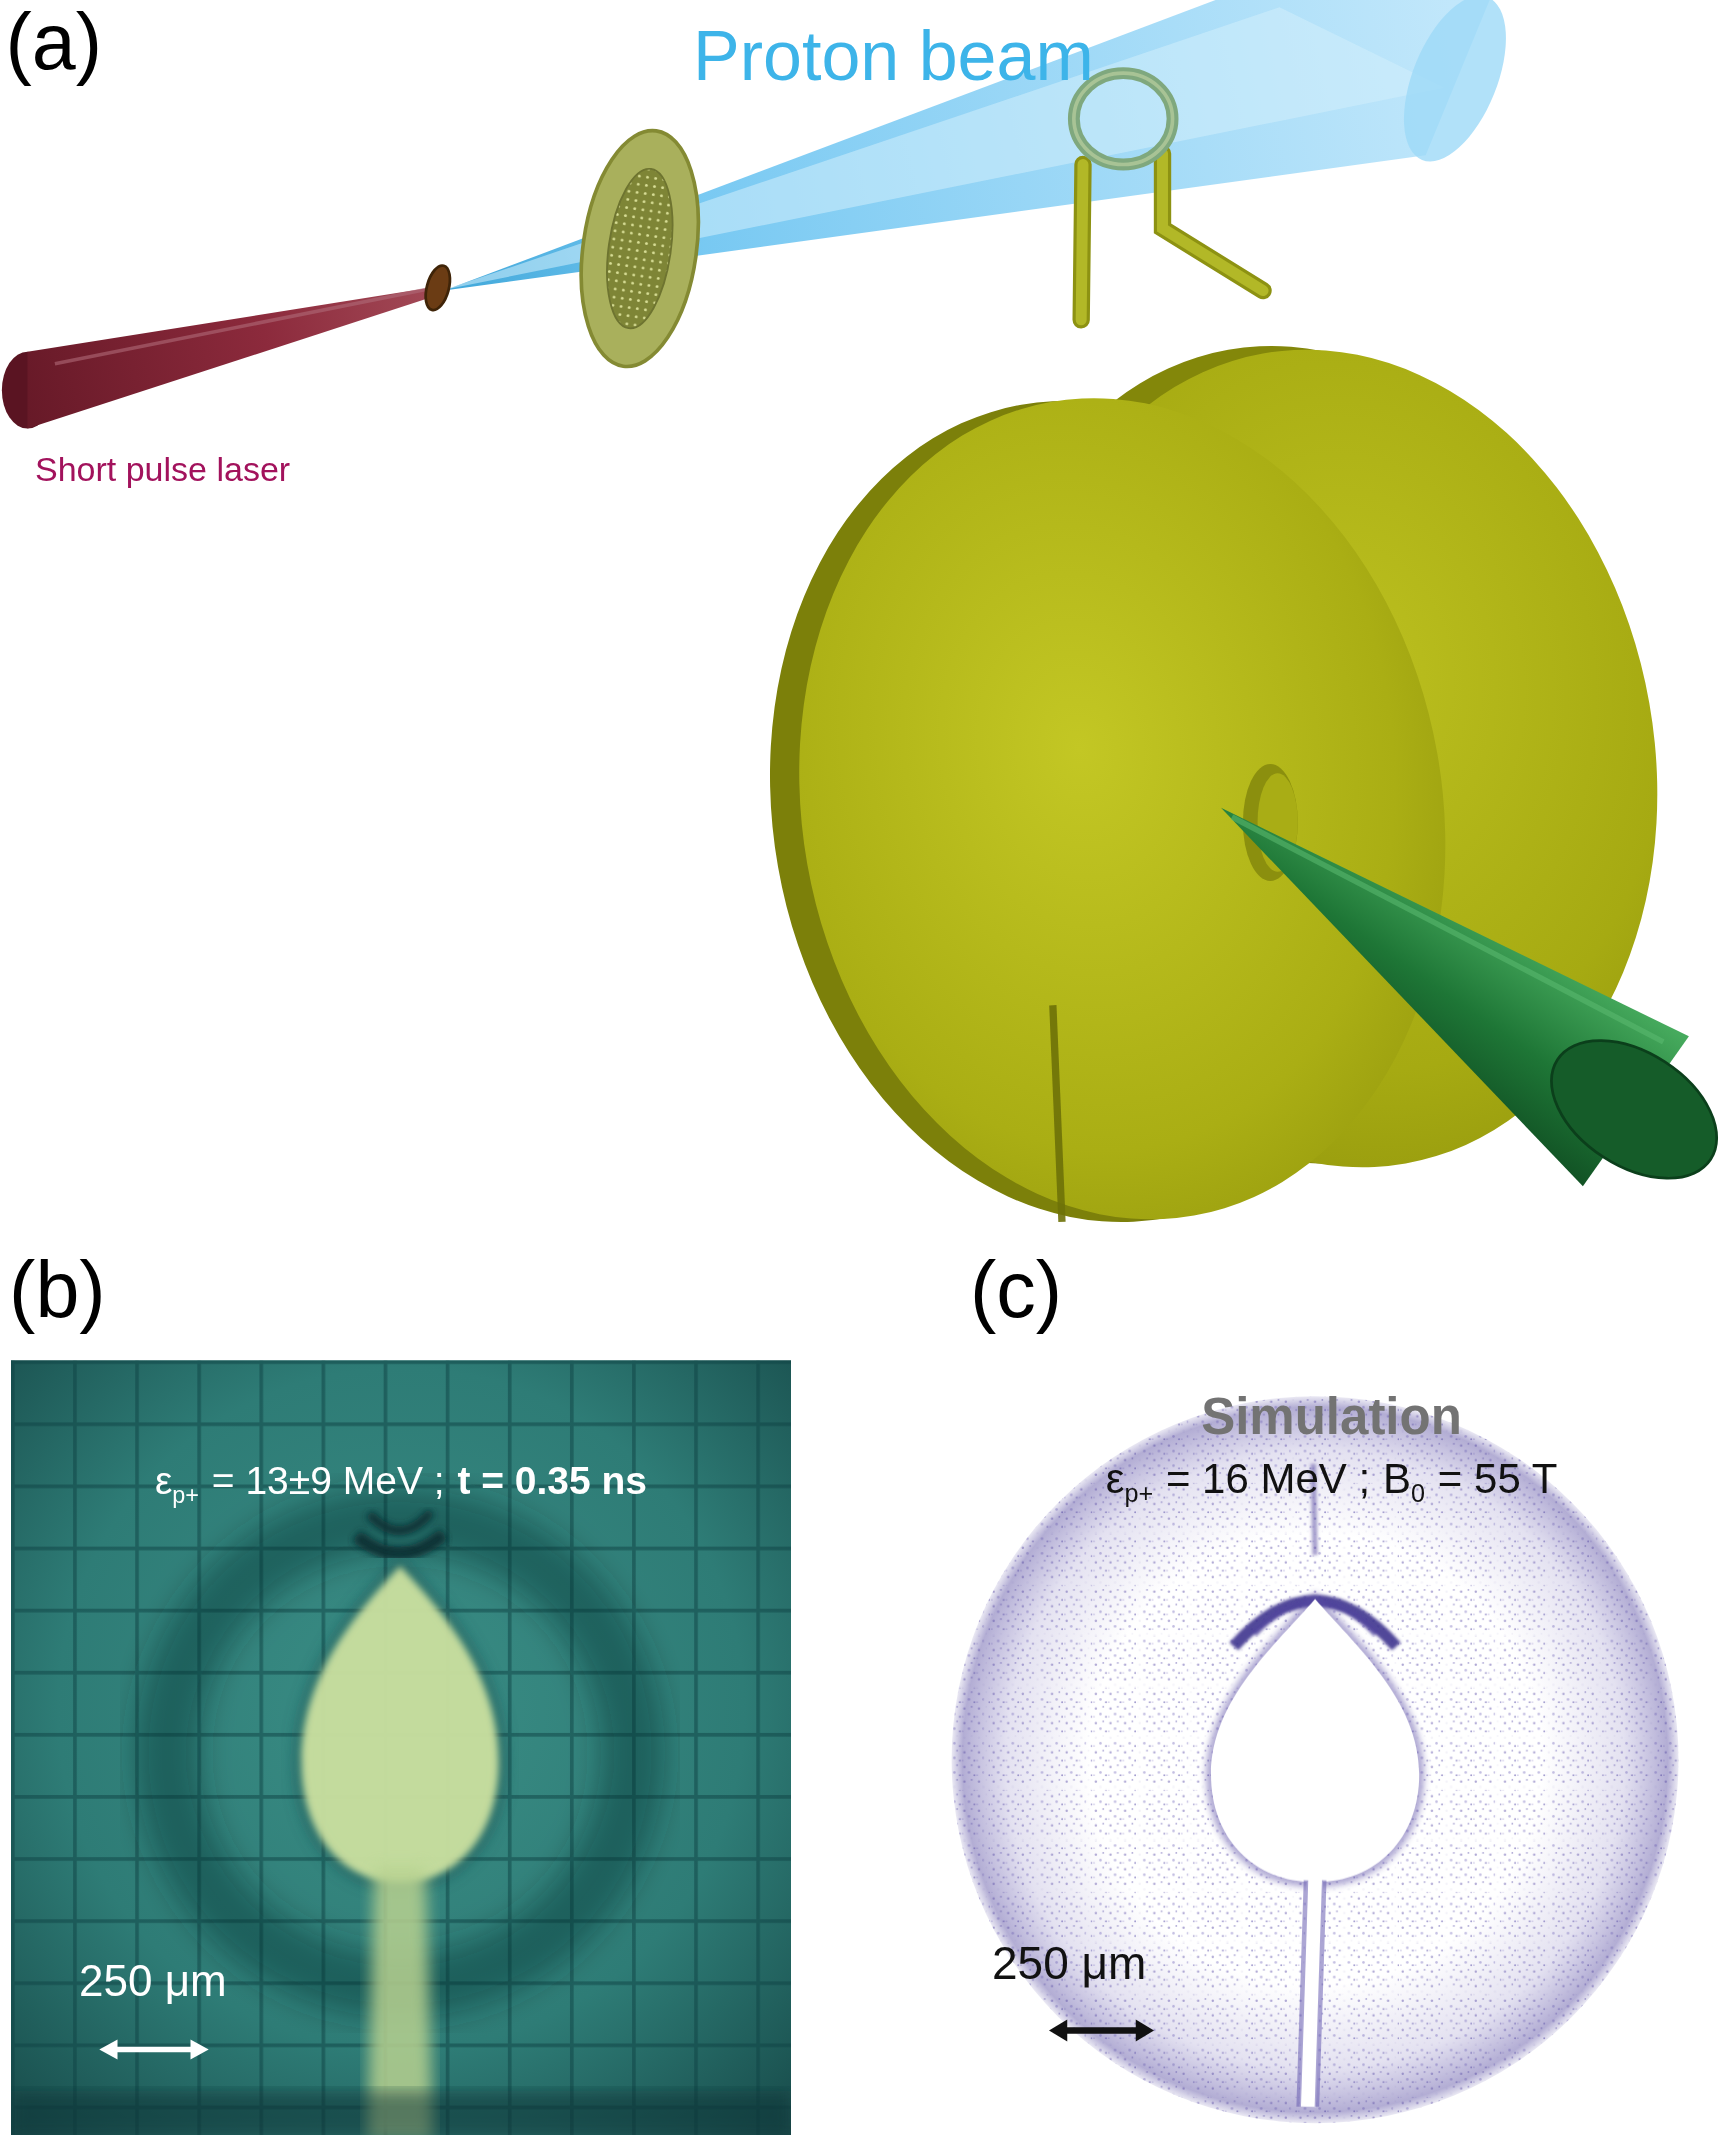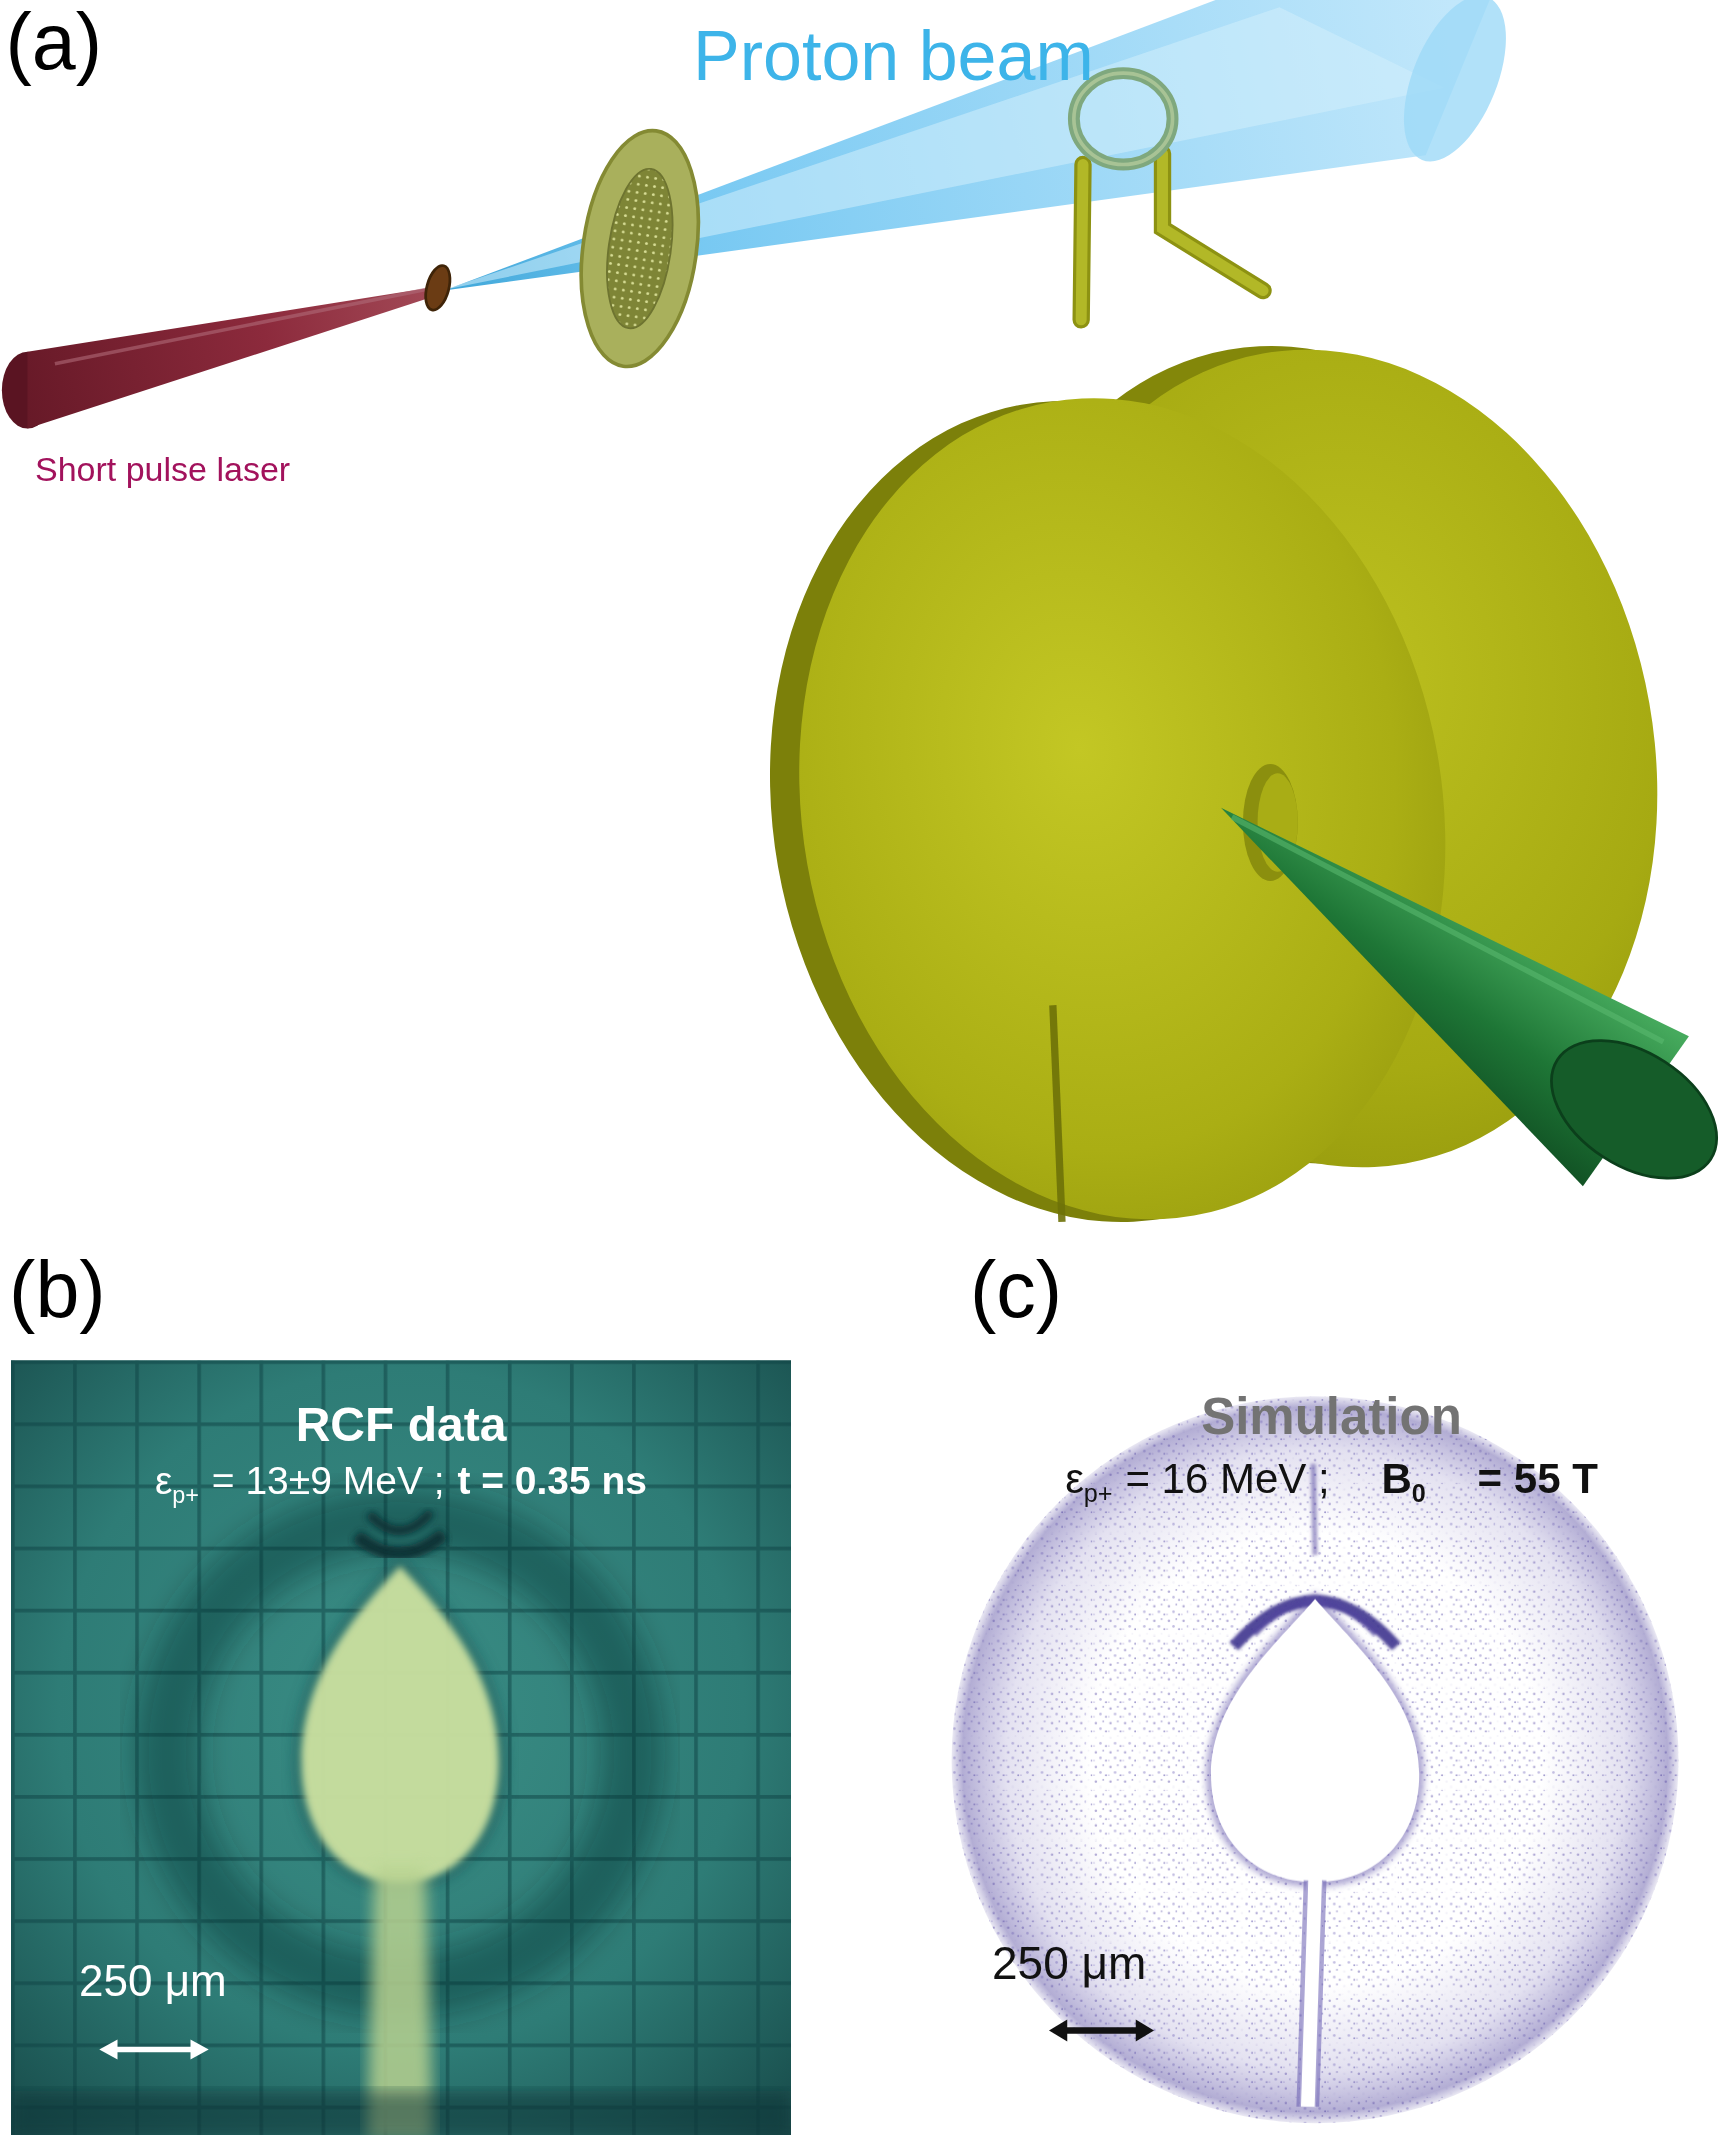--- a/index.html
+++ b/index.html
@@ -18,21 +18,21 @@
 
   .b-title { width: 780px; text-align: center; font-size: 48px; font-weight: bold; color: #ffffff; }
   .b-params { width: 780px; display: flex; justify-content: center; align-items: baseline; gap: 12.8px;
               font-size: 39px; color: #ffffff; }
   .b-params b { font-weight: bold; text-align: right; }
   .b-scale { font-size: 44px; color: #ffffff; white-space: nowrap; }
 
   .c-title { width: 799px; text-align: center; font-size: 51px; font-weight: bold; color: #737373; }
   .c-params { width: 799px; display: flex; justify-content: center; align-items: baseline; gap: 12.8px;
               font-size: 42px; color: #111111; }
-  .c-params b { font-weight: bold; margin-left: 39px; }
+  .c-params b { font-weight: normal; }
   .c-scale { font-size: 46px; color: #111111; white-space: nowrap; }
 
   sub.s { font-size: 0.6em; line-height: 0; }
   svg { display: block; }
 </style>
 </head>
 <body>
 
 <div class="abs" style="left:0;top:0;width:1731px;height:2135px">
 
@@ -167,21 +167,20 @@
 
       <g>
         <path d="M 426,225 C 385,270 318,340 318,440 C 318,520 364,572 426,572 C 488,572 534,520 534,440 C 534,340 467,270 426,225 Z" fill="none" stroke="#16474a" stroke-width="14" opacity="0.55" filter="url(#blurB8)"></path>
         <path d="M 426,225 C 385,270 318,340 318,440 C 318,520 364,572 426,572 C 488,572 534,520 534,440 C 534,340 467,270 426,225 Z" fill="#c9df9f" opacity="0.96" filter="url(#blurB4)"></path>
         <path d="M 398,555 L 390,849 L 462,849 L 454,555 Z" fill="#b7d190" opacity="0.85" filter="url(#blurB8)"></path>
       </g>
 
       <rect y="800" width="854" height="49" fill="#0d3336" opacity="0.5" filter="url(#blurB8)"></rect>
     </svg>
 
-    <div class="abs b-title" style="left:11px;top:154px">RCF data</div>
     <div class="abs b-params" style="left:11px;top:216px">
       <span><span>ε</span><sub class="s">p+</sub></span>
       <span>= 13±9 MeV ;</span>
       <b>t = 0.35 ns</b>
     </div>
 
     <div class="abs b-scale" style="left:79px;top:713px">250 μm</div>
     <svg class="abs" style="left:99px;top:791px" width="110" height="31" viewBox="0 0 120 34">
       <line x1="14" y1="17" x2="106" y2="17" stroke="#ffffff" stroke-width="6"></line>
       <polygon points="0,17 20,6 20,28" fill="#ffffff"></polygon>

